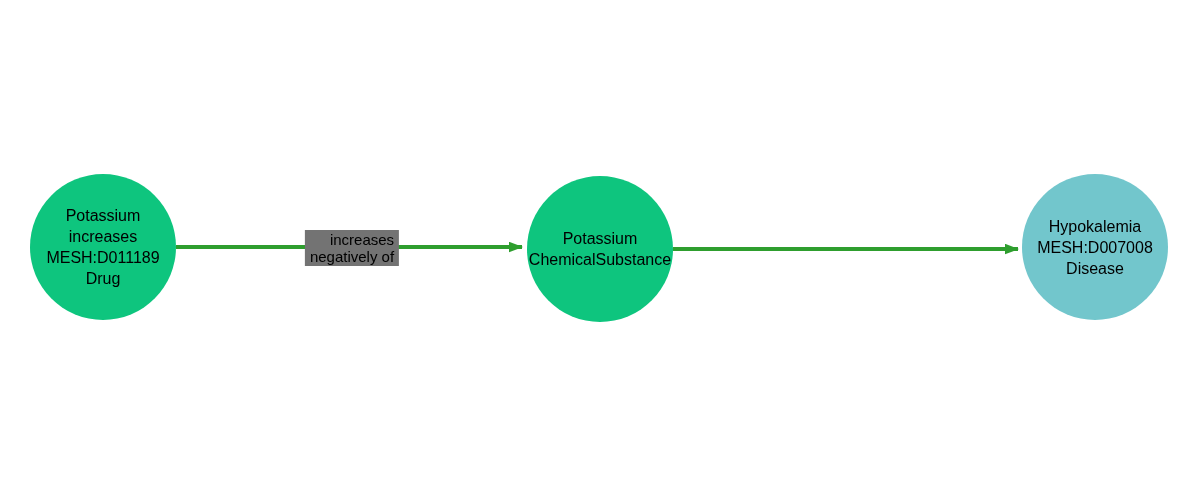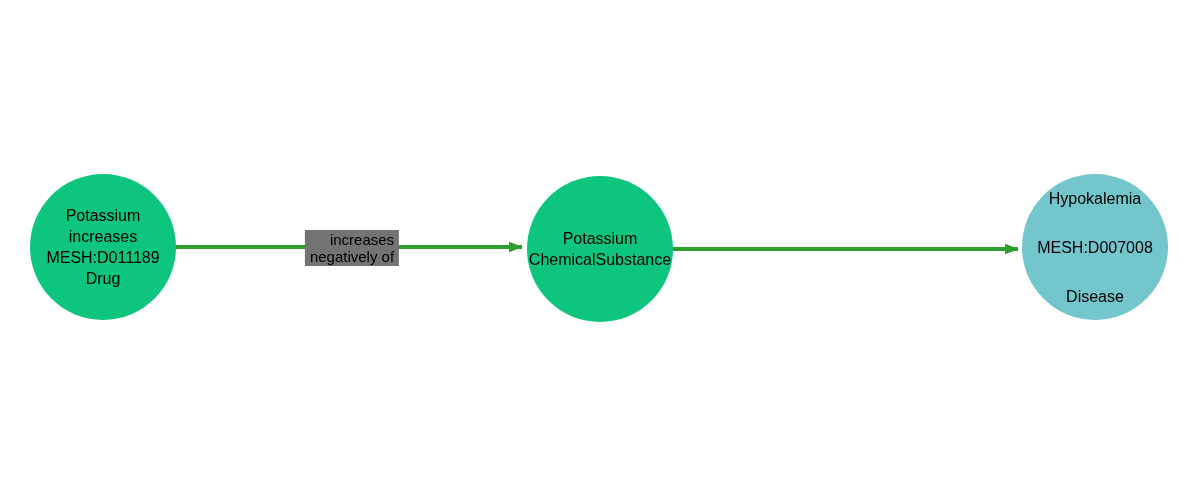--- a/index.html
+++ b/index.html
@@ -34,21 +34,21 @@
     justify-content: center;
     text-align: center;
     font-size: 16px;
     line-height: 21px;
   }
   .node .line {
     white-space: nowrap;
   }
   .node-1 { left: 30px;   top: 174px; }
   .node-2 { left: 527px;  top: 176px; }
-  .node-3 { left: 1022px; top: 174px; gap: 28px; }
+  .node-3 { left: 1022px; top: 174px; }
   .edge-label {
     position: absolute;
     transform: translate(-50%, -50%);
     background: #737373;
     padding: 1px 5px;
     text-align: right;
     font-size: 15px;
     line-height: 17px;
     white-space: nowrap;
   }

